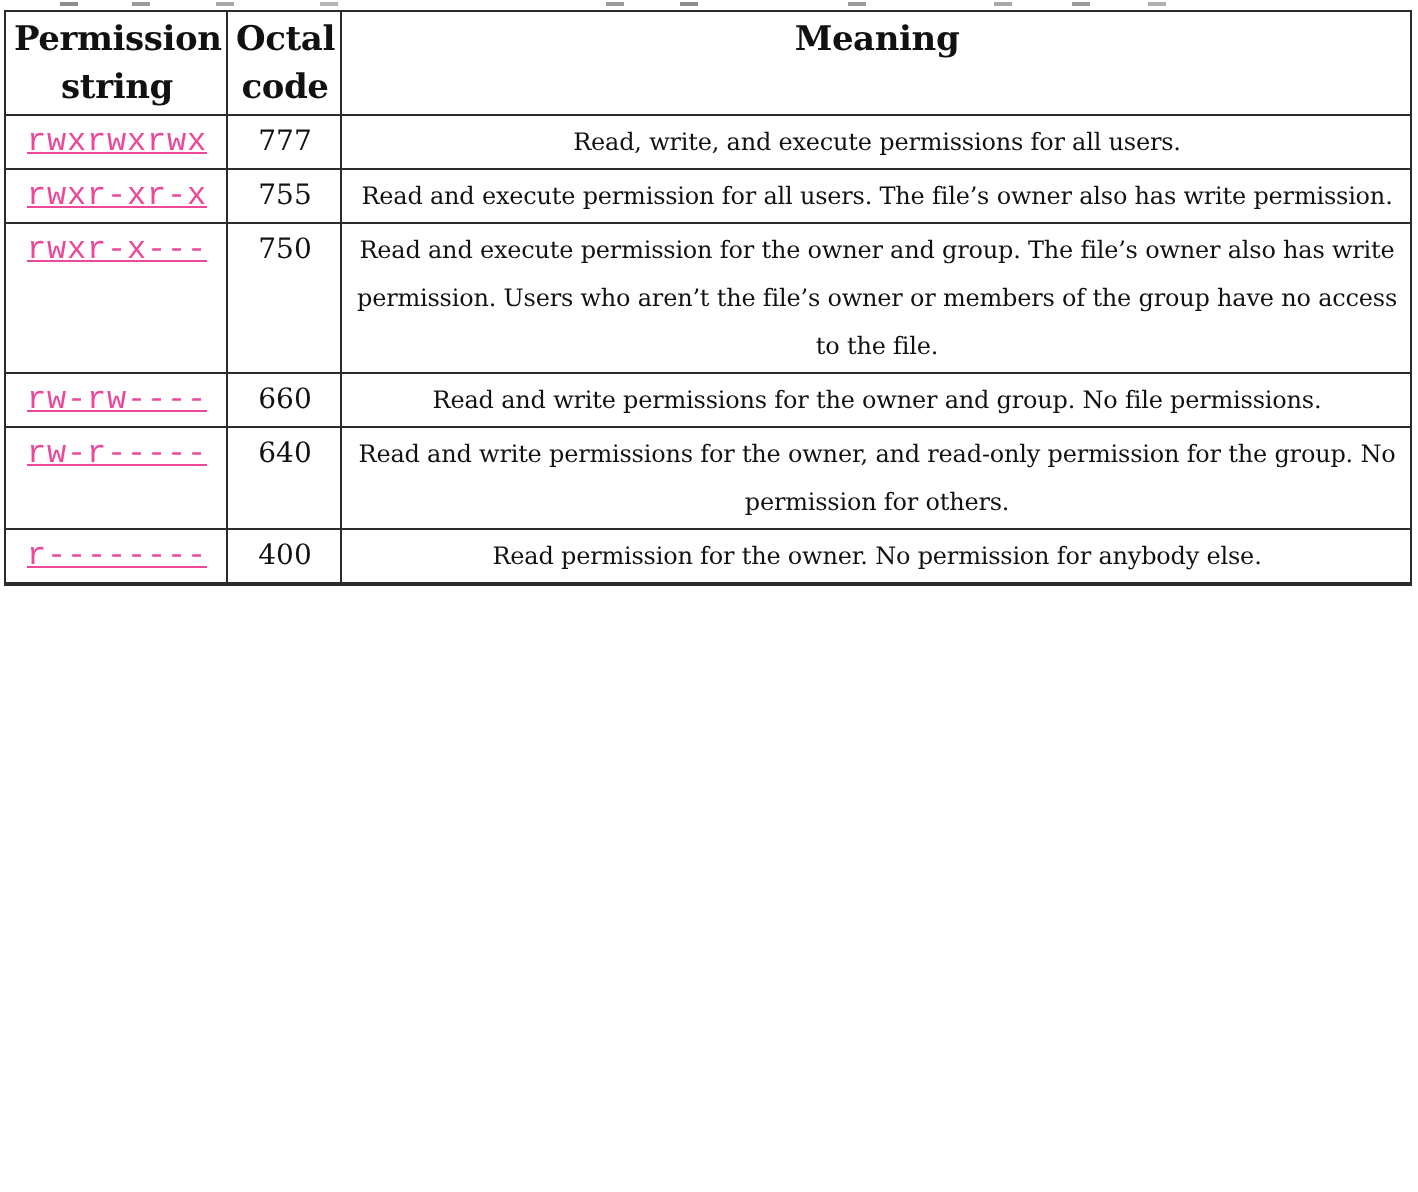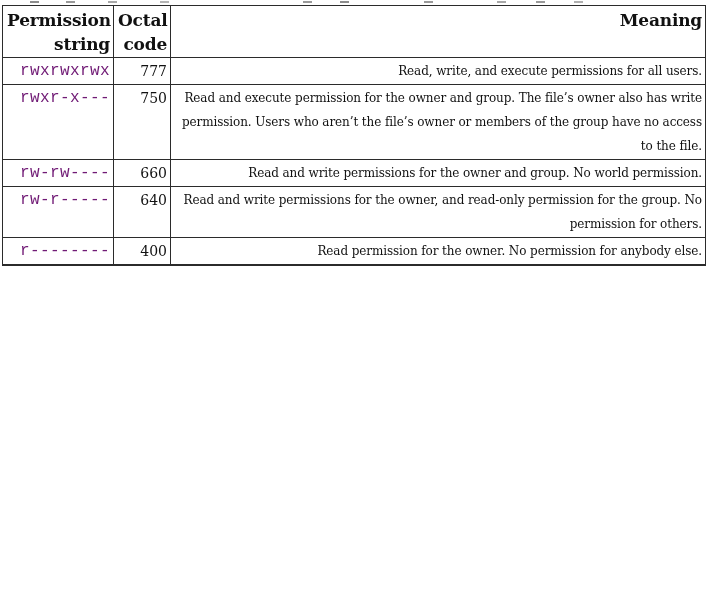--- a/index.html
+++ b/index.html
@@ -48,21 +48,21 @@
     border-collapse: collapse;
     table-layout: fixed;
     border: 1px solid #2b2b2b;
   }
   col.c-perm   { width: 111px; }
   col.c-octal  { width: 57px; }
   col.c-meaning{ width: auto; }
   th, td {
     border: 1px solid #2b2b2b;
     vertical-align: top;
-    text-align: right;
+    text-align: center;
     padding: 1px 3px 1px 4px;
   }
   tbody tr:last-child th, tbody tr:last-child td {
     border-bottom-width: 2px;
   }
   th {
     font-size: 17px;
     line-height: 24px;
     font-weight: bold;
     letter-spacing: -0.2px;
@@ -71,21 +71,22 @@
   td {
     font-size: 12px;
     line-height: 24px;
   }
   td.mono {
     font-family: "Liberation Mono", "DejaVu Sans Mono", monospace;
     font-size: 16px;
     line-height: 24px;
     letter-spacing: 0.4px;
     white-space: nowrap;
-    color: #701a75;
+    color: #ec4899;
+    text-decoration: underline;
   }
   td.octal {
     font-size: 14px;
   }
   td.meaning {
     letter-spacing: -0.1px;
   }
 </style>
 </head>
 <body>
@@ -104,34 +105,39 @@
         <th>Octal code</th>
         <th>Meaning</th>
       </tr>
 
   <tr>
     <td class="mono">rwxrwxrwx</td>
     <td class="octal">777</td>
     <td class="meaning">Read, write, and execute permissions for all users.</td>
   </tr>
 
+  <tr>
+    <td class="mono">rwxr-xr-x</td>
+    <td class="octal">755</td>
+    <td class="meaning">Read and execute permission for all users. The file’s owner also has write permission.</td>
+  </tr>
 
   <tr>
     <td class="mono">rwxr-x---</td>
     <td class="octal">750</td>
     <td class="meaning">Read and execute permission for the owner and group. The file’s owner also has write permission. Users who aren’t the file’s owner or members of the group have no access to the file.</td>
   </tr>
 
 
 
 
   <tr>
     <td class="mono">rw-rw----</td>
     <td class="octal">660</td>
-    <td class="meaning">Read and write permissions for the owner and group. No world permission.</td>
+    <td class="meaning">Read and write permissions for the owner and group. No file permissions.</td>
   </tr>
 
 
   <tr>
     <td class="mono">rw-r-----</td>
     <td class="octal">640</td>
     <td class="meaning">Read and write permissions for the owner, and read-only permission for the group. No permission for others.</td>
   </tr>
 
 

